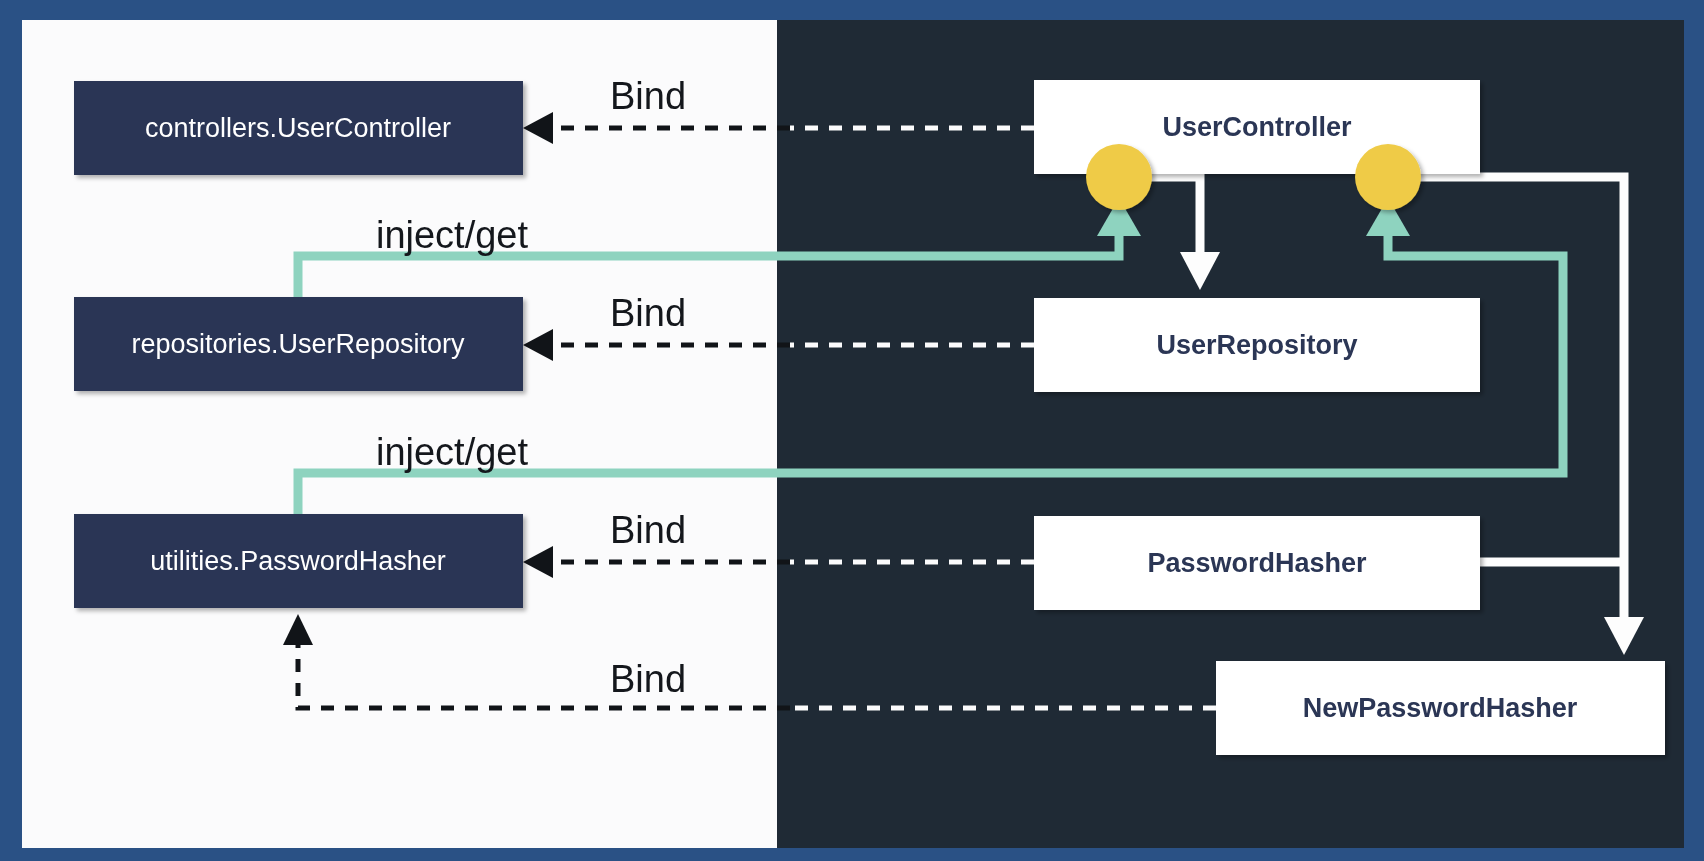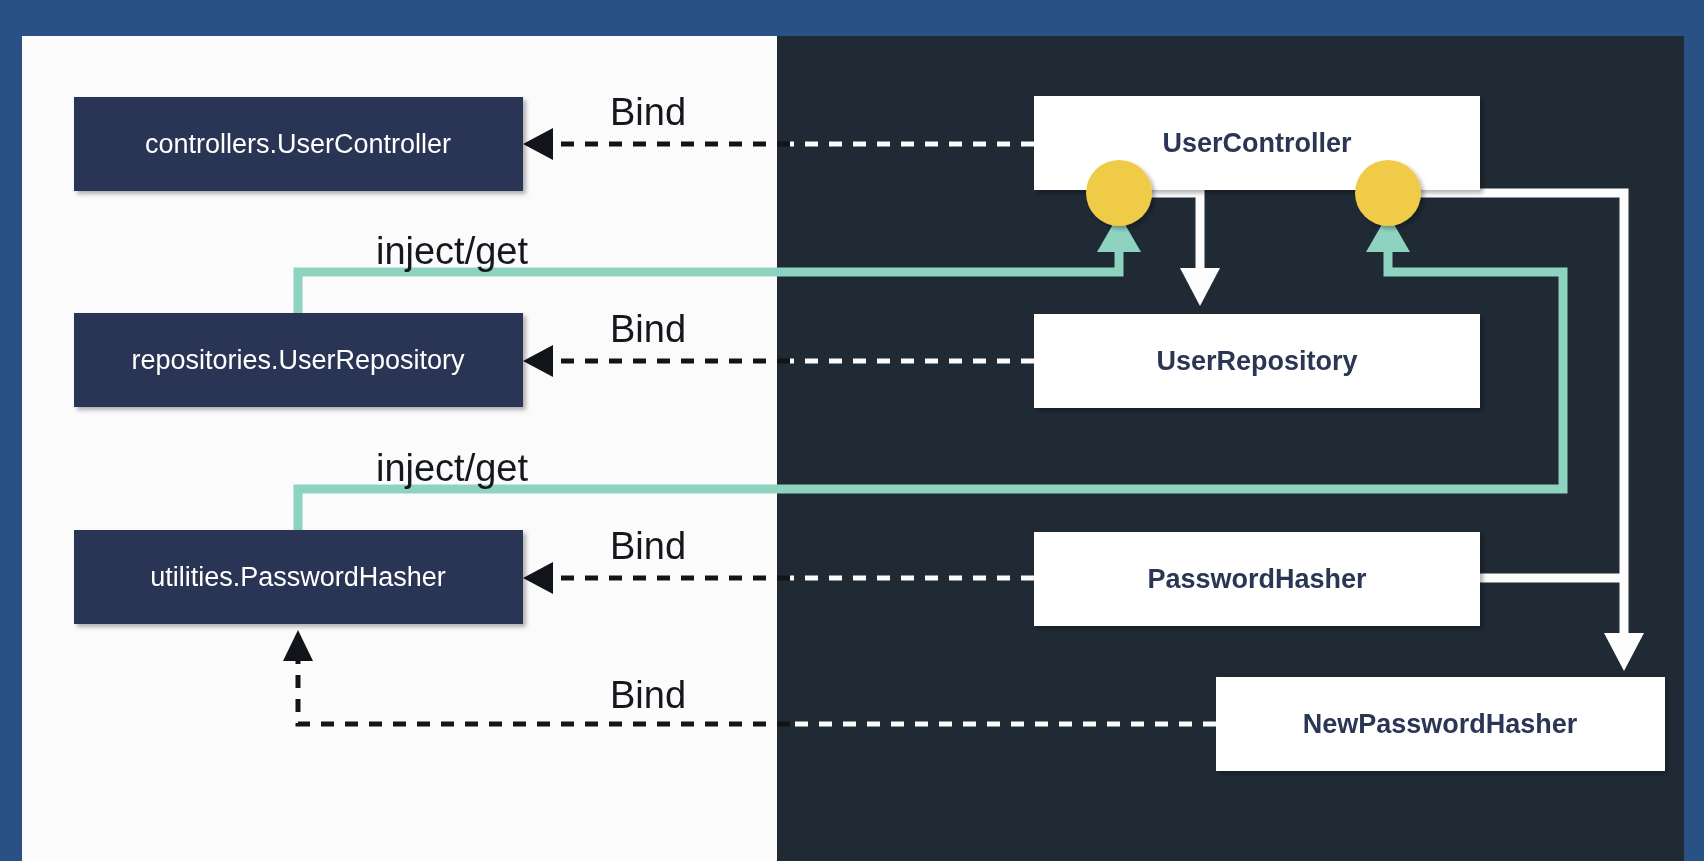--- a/index.html
+++ b/index.html
@@ -11,21 +11,20 @@
   body {
     width: 1704px;
     height: 861px;
     overflow: hidden;
     font-family: "Liberation Sans", sans-serif;
   }
   #diagram-root {
     position: relative;
     width: 1704px;
     height: 769px;
-    margin-top: 16px;
   }
   svg.diagram {
     display: block;
     width: 1704px;
     height: 861px;
   }
   .panel-light { fill: #fbfbfc; }
   .panel-dark  { fill: #1f2a35; }
 
   .node-abstract-rect {

